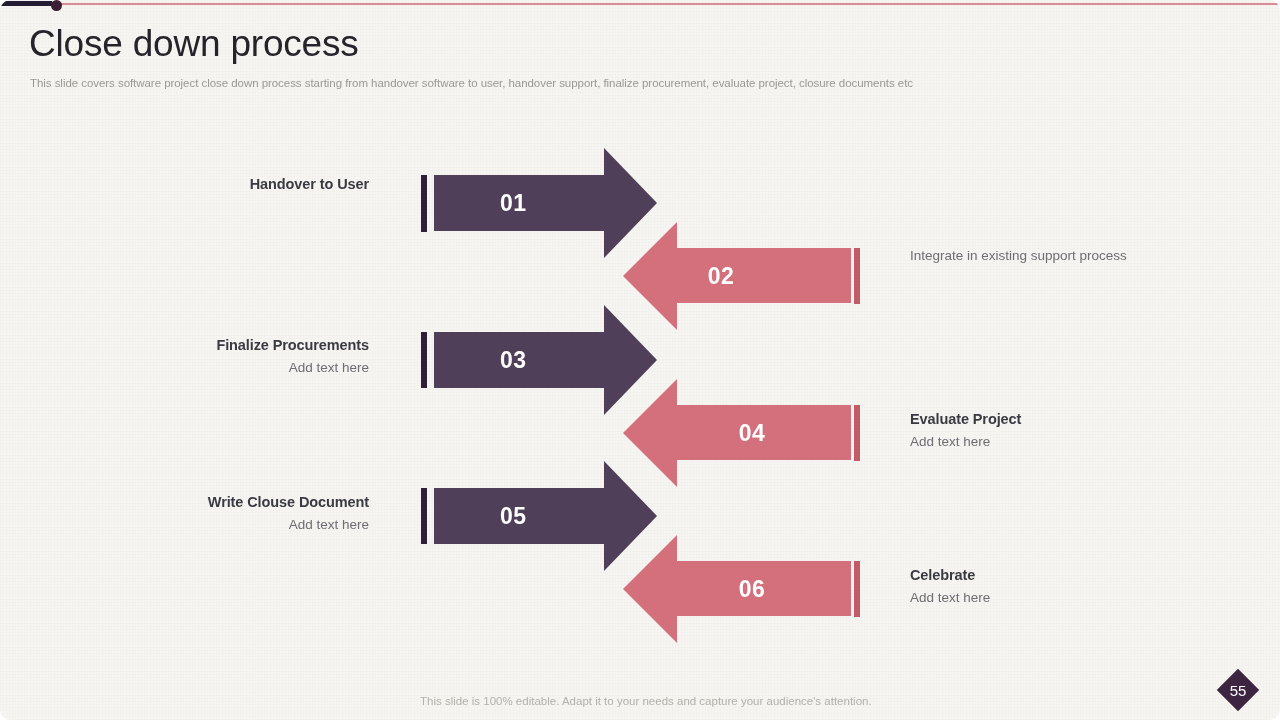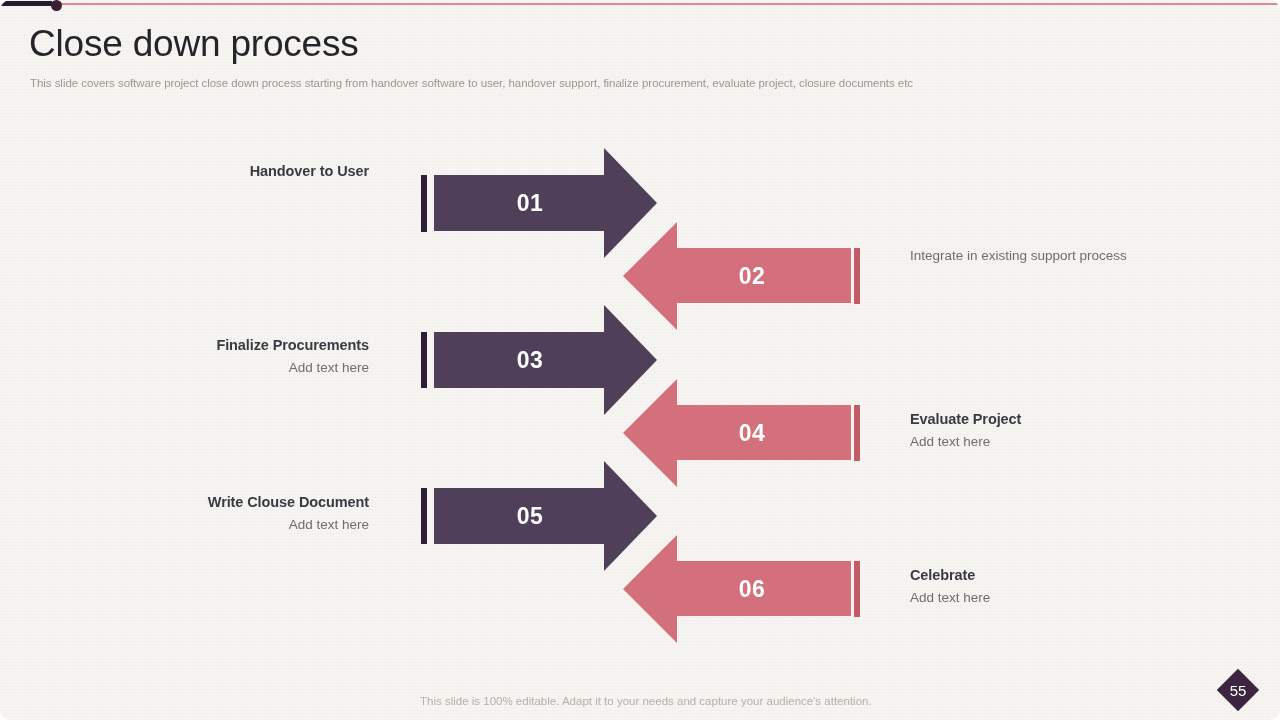--- a/index.html
+++ b/index.html
@@ -93,21 +93,21 @@
   }
 
   
   .num {
     position: absolute;
     font-size: 23px;
     font-weight: bold;
     color: #ffffff;
     letter-spacing: 0.5px;
   }
-  .num.l { text-align: center; width: 60px; }
+  .num.l { text-align: left; width: 60px; }
   .num.r { text-align: center; width: 60px; }
 
   
   #footer-note {
     position: absolute;
     left: 420px; top: 684px;
     font-size: 11.5px;
     color: #b4b0aa;
     white-space: nowrap;
     margin-top: 11px;
@@ -169,27 +169,27 @@
       <polygon points="434,488 604,488 604,461 657,516 604,571 604,544 434,544" fill="#4f3f59"></polygon>
     </g>
 
     <g>
       <polygon points="851,561 677,561 677,535 623,589 677,643 677,616 851,616" fill="#d4707c"></polygon>
       <rect x="854" y="561" width="6" height="56" fill="#c25a68"></rect>
     </g>
   </svg>
 
   <div class="num l" style="left:500px; top:190px;">01</div>
-  <div class="num r" style="left:722px; top:263px;">02</div>
+  <div class="num r" style="left:691px; top:263px;">02</div>
   <div class="num l" style="left:500px; top:347px;">03</div>
   <div class="num r" style="left:722px; top:420px;">04</div>
   <div class="num l" style="left:500px; top:503px;">05</div>
   <div class="num r" style="left:722px; top:576px;">06</div>
 
-  <div class="txt left" style="top:162px;">
+  <div class="txt left" style="top:175px;">
     <div class="txt-title">Handover to User</div>
   </div>
 
   <div class="txt right" style="top:243px;">
     <div class="txt-desc">Integrate in existing support process</div>
   </div>
 
   <div class="txt left" style="top:336px;">
     <div class="txt-title">Finalize Procurements</div>
     <div class="txt-desc">Add text here</div>

